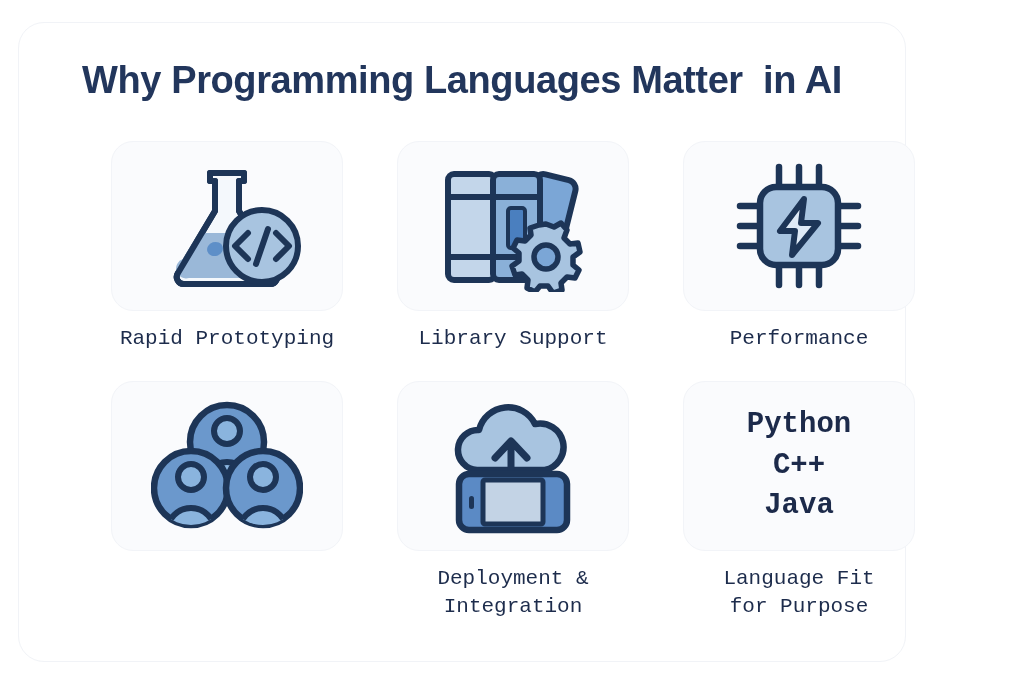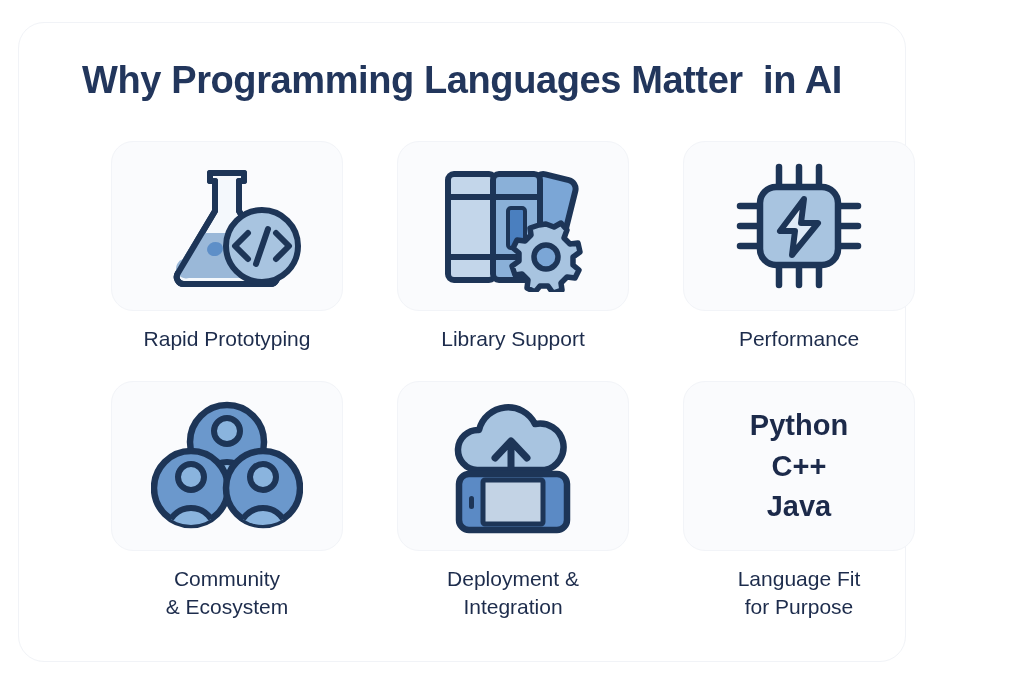--- a/index.html
+++ b/index.html
@@ -52,20 +52,21 @@
     column-gap: 54px;
     row-gap: 0px;
     justify-content: center;
   }
 
   .cell {
     position: relative;
     display: flex;
     flex-direction: column;
     align-items: center;
+    font-family: Liberation Mono, monospace;
   }
 
   .card {
     width: 232px;
     height: 170px;
     background: #fafbfd;
     border: 1.5px solid #f2f4f8;
     border-radius: 22px;
     box-sizing: border-box;
     display: flex;
@@ -218,22 +219,20 @@
             </g>
 
             <circle cx="112" cy="88" r="37" fill="#6b98cc" stroke="#1d3557" stroke-width="6.5"></circle>
             <g clip-path="url(#cpRight)">
               <circle cx="112" cy="77" r="13" fill="#8ab4de" stroke="#1d3557" stroke-width="6"></circle>
               <path d="M88 132 a24 24 0 0 1 48 0 v14 h-48 z" fill="#8ab4de" stroke="#1d3557" stroke-width="6"></path>
             </g>
           </svg>
         </span>
       </div>
-      <div class="card-label">Community
-&amp; Ecosystem</div>
     </div>
 
     <div class="cell">
       <div class="card">
         <span>
           <svg width="140" height="136" viewBox="0 0 140 136">
 
             <path d="M34 72 a20 20 0 0 1 2 -40 a30 30 0 0 1 56 -6 a22 22 0 0 1 10 46 z" fill="#a8c4e0" stroke="#1d3557" stroke-width="6.5" stroke-linejoin="round"></path>
 
             <path d="M68 86 V44 M52 60 L68 43 L84 60" fill="none" stroke="#1d3557" stroke-width="7" stroke-linecap="round" stroke-linejoin="round"></path>

